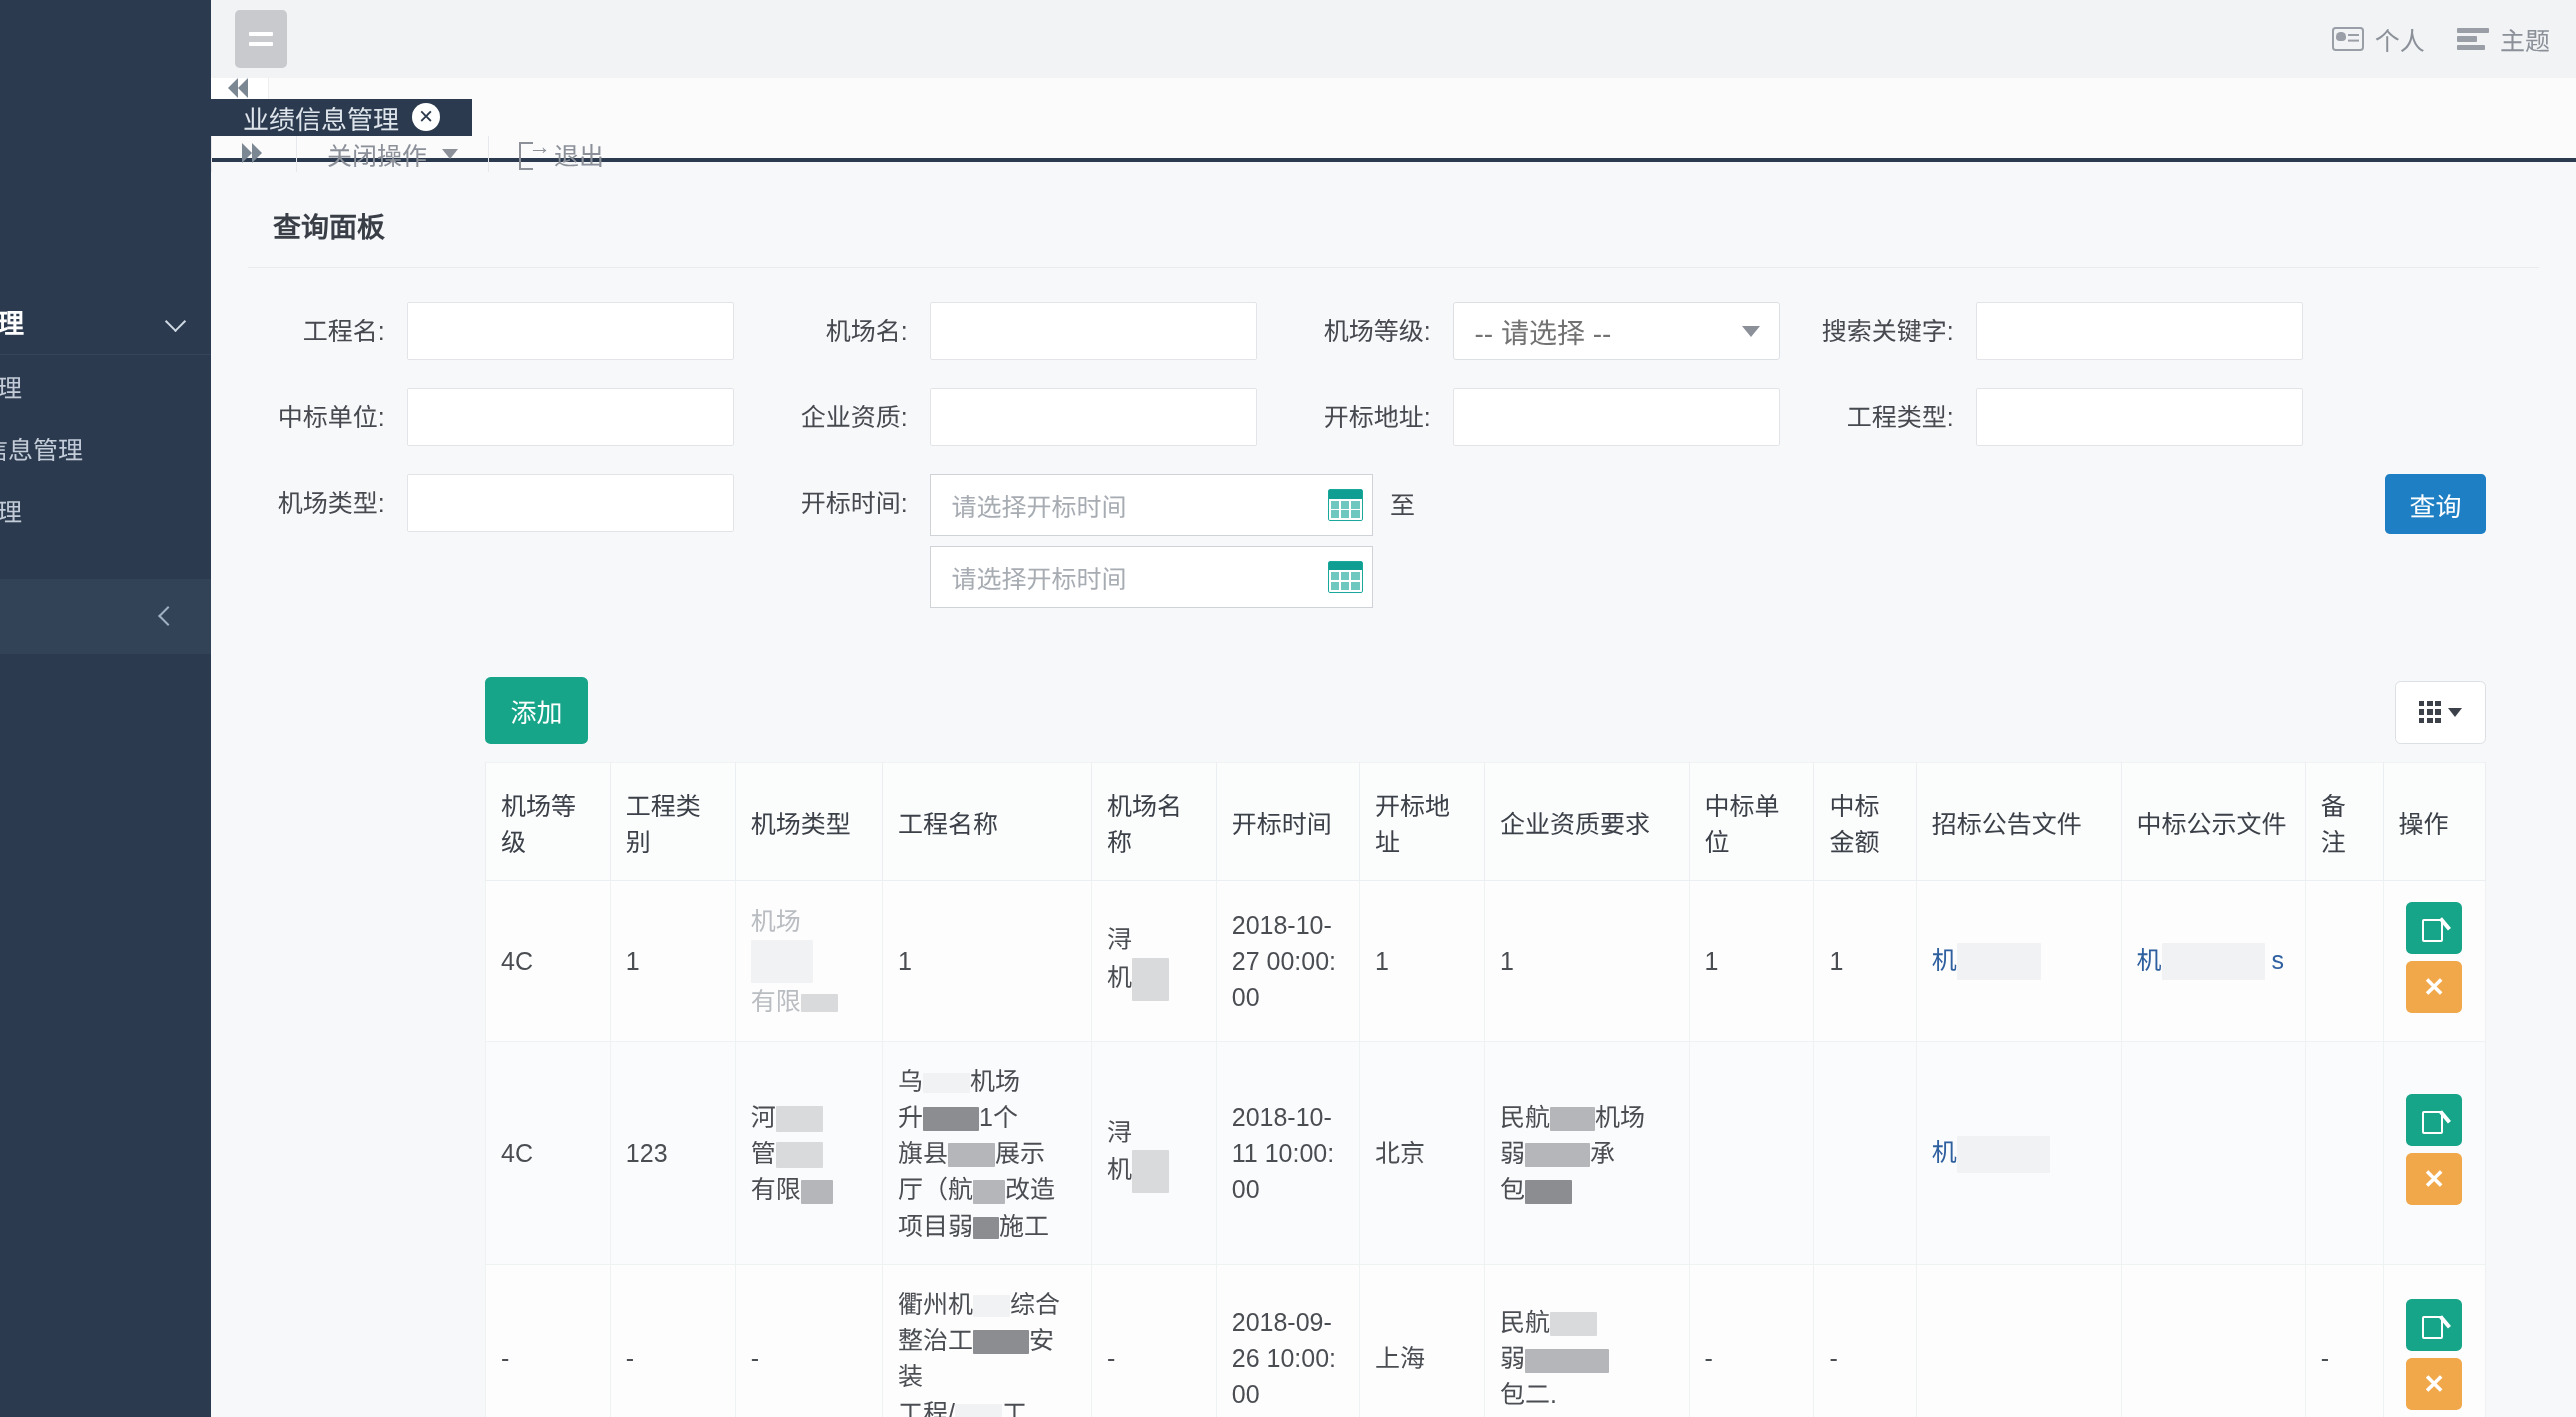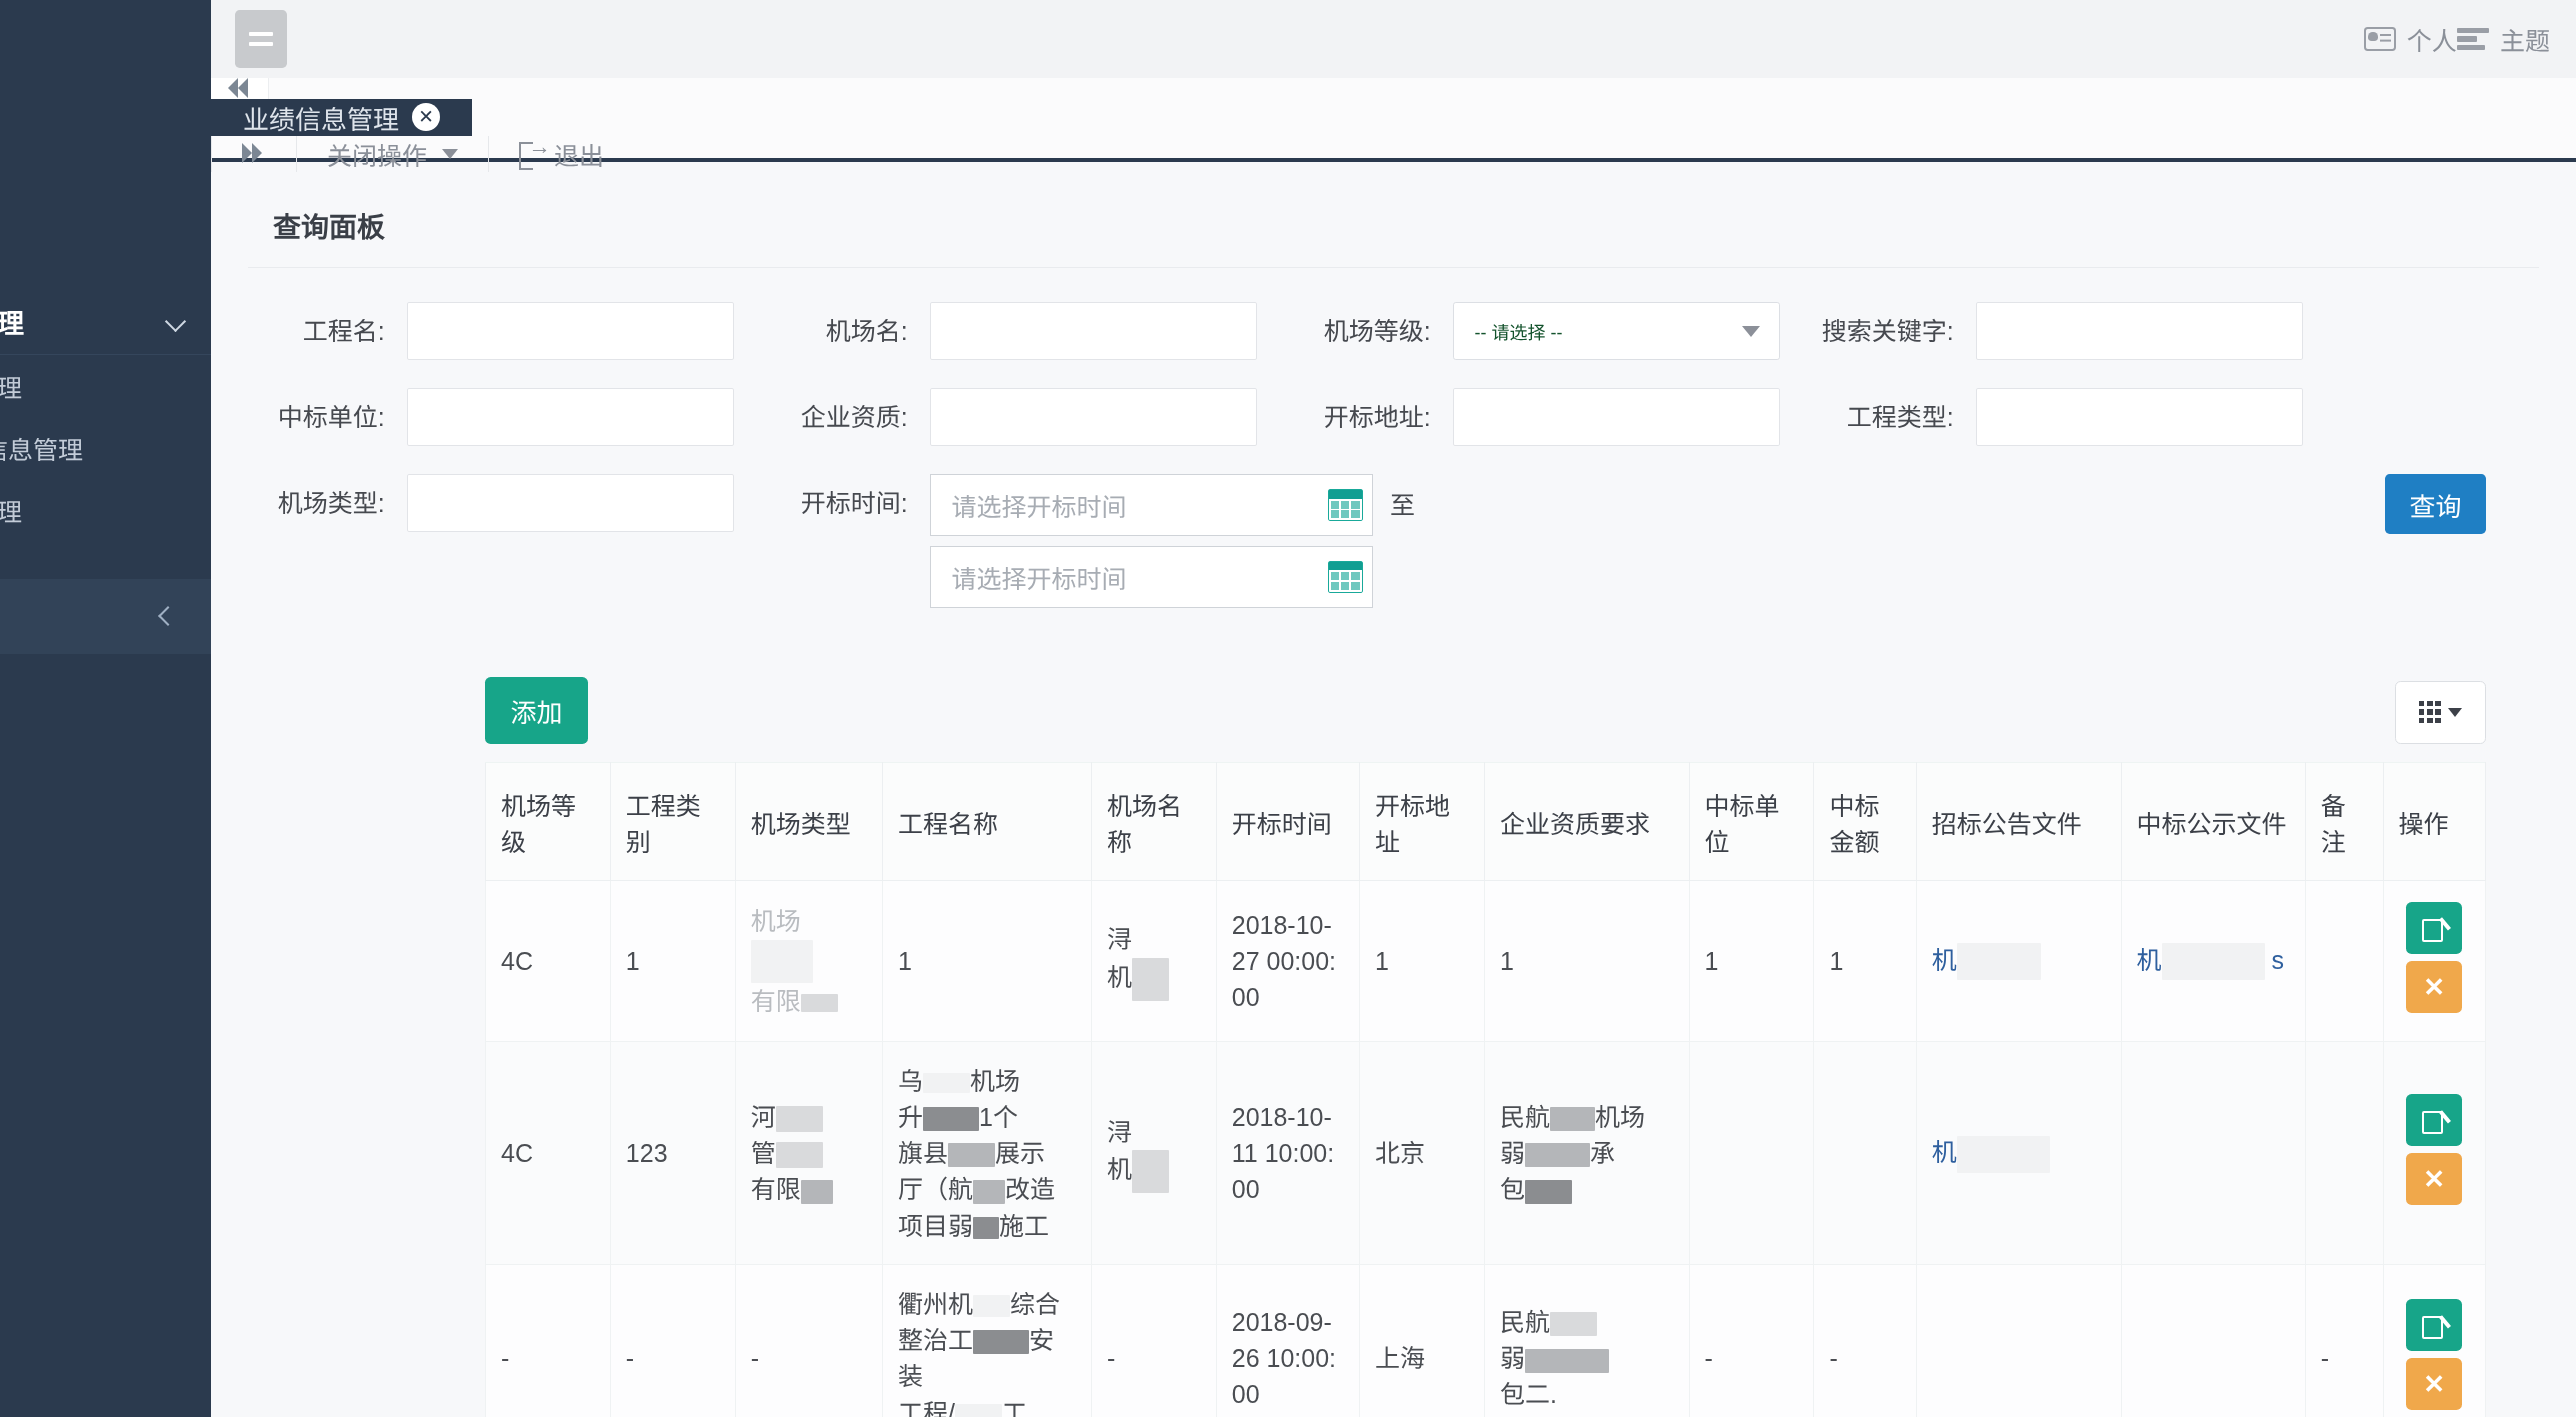--- a/index.html
+++ b/index.html
@@ -89,21 +89,21 @@
     display: flex; flex-direction: column;
     align-items: center; justify-content: center;
     cursor: pointer;
   }
   .hamburger span {
     display: block; width: 24px; height: 4.7px;
     background: #ffffff; margin: 2.8px 0; border-radius: 0.9px;
   }
   .topbar-right {
     position: absolute; right: 26px; top: 0; height: 78px;
-    display: flex; align-items: center; 
+    display: flex; align-items: center; gap: 32px;
   }
   .tb-item {
     display: flex; align-items: center; gap: 11.2px;
     color: #8b9099; font-size: 25px; cursor: pointer;
   }
   .ico-idcard {
     width: 32px; height: 24px; border: 2.8px solid #9a9ea6; border-radius: 3.7px;
     position: relative; display: inline-block;
   }
   .ico-idcard::before {
@@ -221,21 +221,21 @@
     width: 327px; height: 58px;
     background: #ffffff; border: 0.9px solid #e2e4e8;
     border-radius: 1.9px;
   }
   .selbox {
     width: 327px; height: 58px;
     background: #ffffff; border: 0.9px solid #dcdfe4;
     border-radius: 2.8px;
     display: flex; align-items: center; justify-content: space-between;
     padding: 0 18.7px 0 20.5px;
-    font-size: 18px; color: #14532d;
+    font-size: 28px; color: #737373;
   }
   .selbox .v-caret {
     width: 0; height: 0; border-left: 9.3px solid transparent;
     border-right: 9.3px solid transparent; border-top: 11.2px solid #8c9099;
   }
   .date-wrap { display: flex; flex-direction: column; gap: 9.3px; }
   .datebox {
     width: 443px; height: 62px;
     background: #ffffff; border: 0.9px solid #cfd3d8;
     display: flex; align-items: center; justify-content: space-between;

